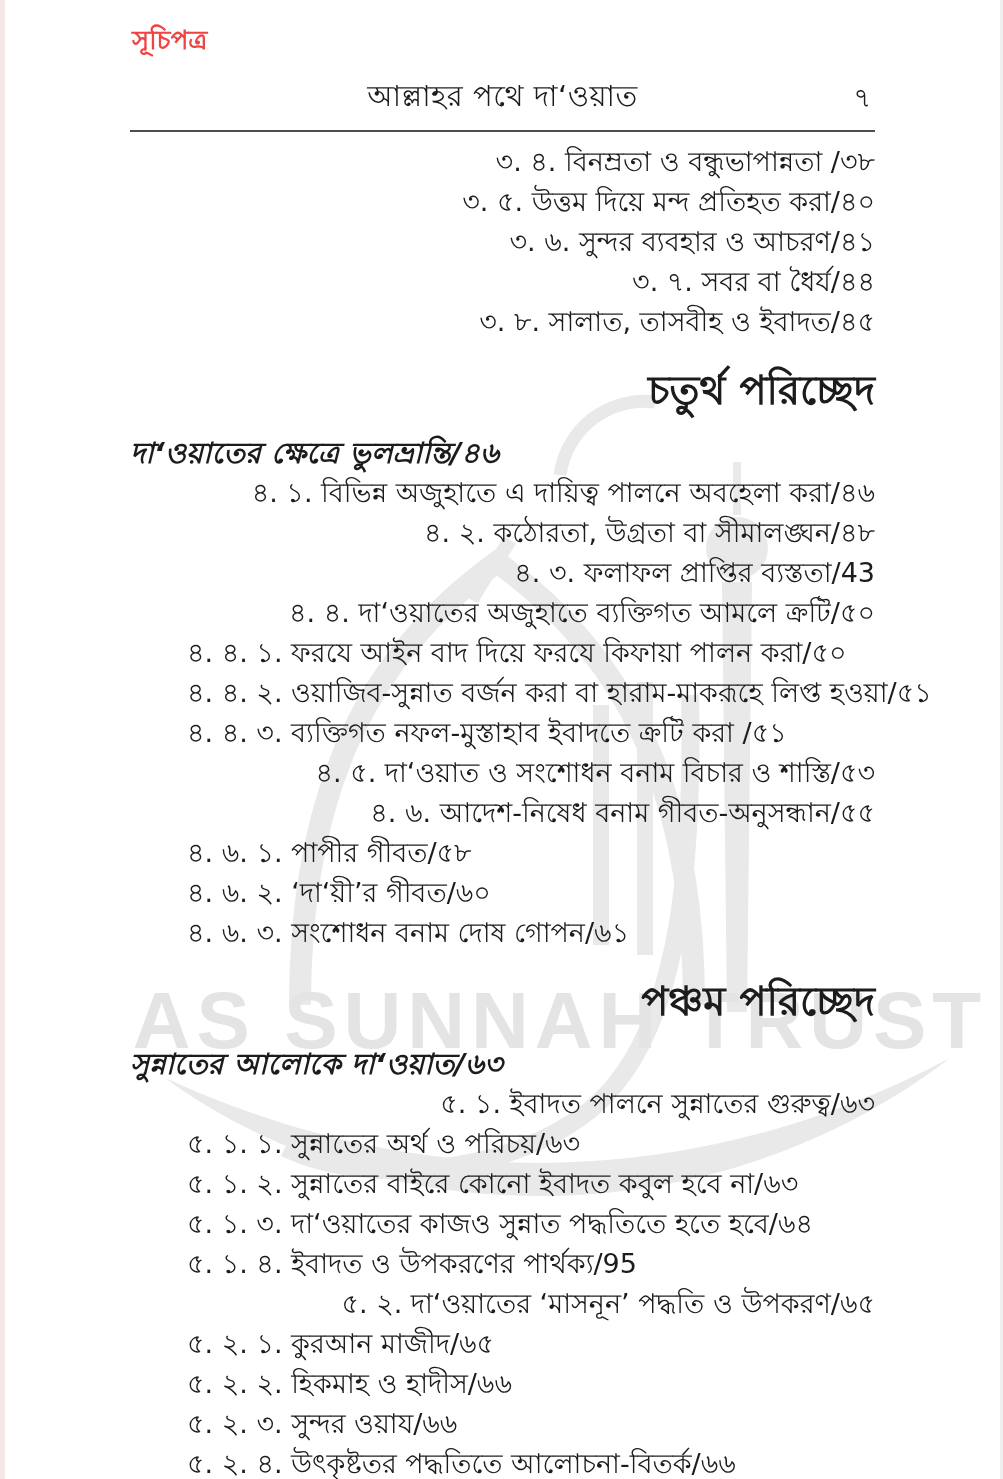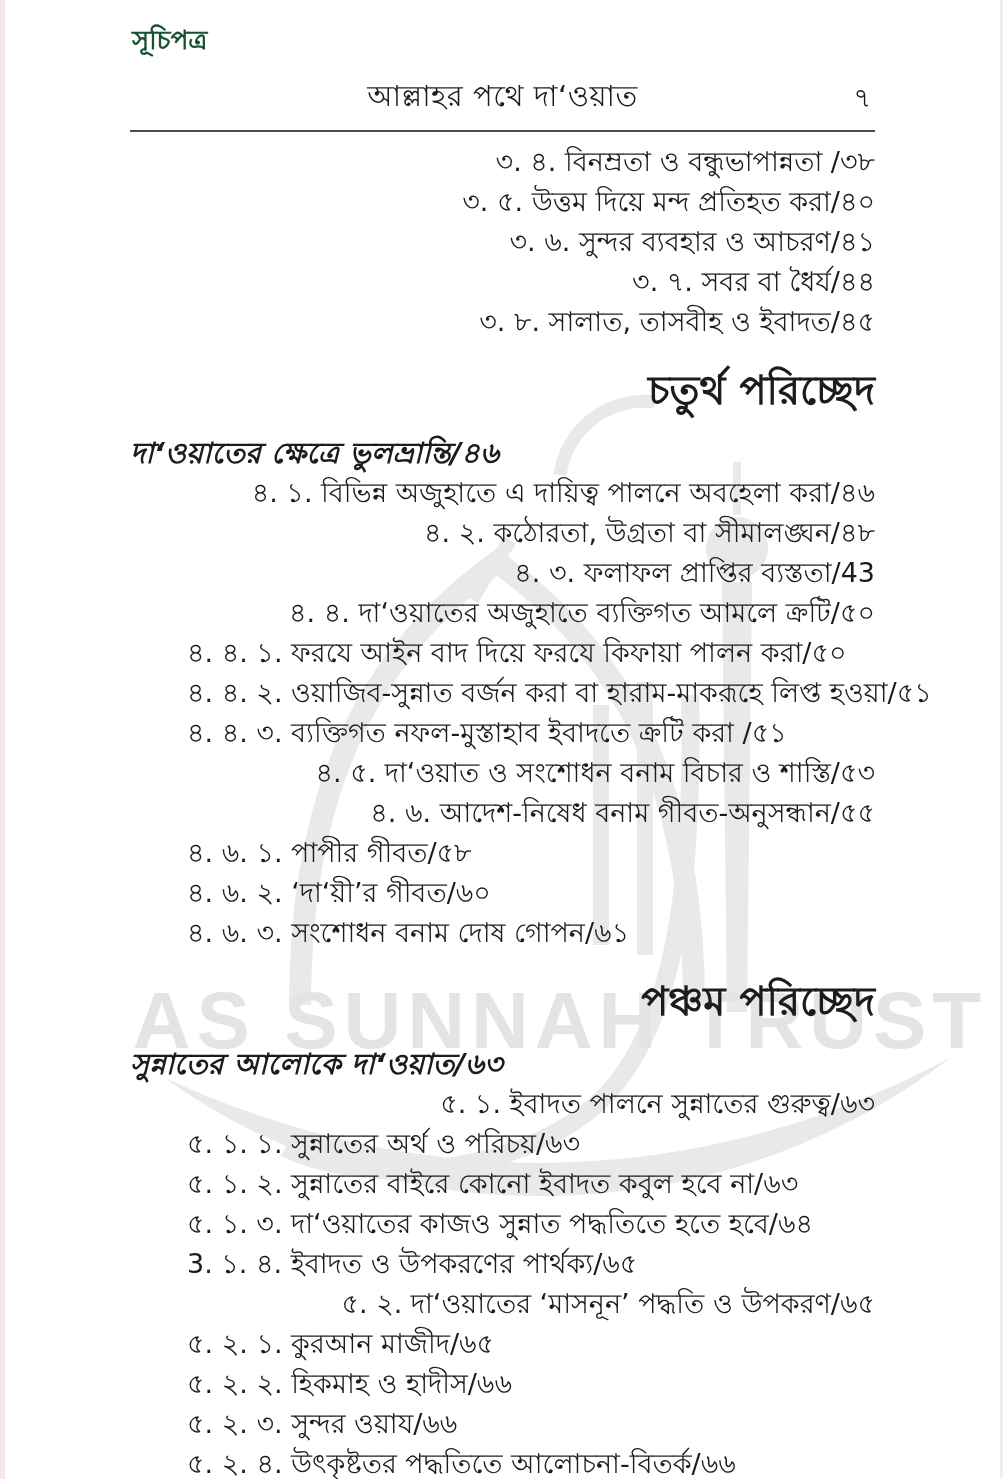--- a/index.html
+++ b/index.html
@@ -14,21 +14,21 @@
   .edge-left{position:absolute;left:0;top:0;width:5px;height:100%;background:#f6e8e7;}
   .edge-right{position:absolute;right:0;top:0;width:3px;height:100%;background:#f1efee;}
 
   .watermark{position:absolute;left:0;top:0;width:1003px;height:1479px;pointer-events:none;}
 
   .content{position:relative;margin-left:130px;width:745px;}
 
   .top-area{position:relative;height:130px;border-bottom:2px solid #4d4d4d;}
   .toc-label{
     position:absolute;left:2px;top:20px;
-    font-size:26px;color:#14532d;font-weight:bold;cursor:pointer;
+    font-size:26px;color:#ef4444;font-weight:bold;cursor:pointer;
   }
   .doc-title{
     position:absolute;bottom:8px;left:0;right:0;
     text-align:center;font-size:29px;letter-spacing:0.5px;
   }
   .page-number{position:absolute;bottom:8px;right:4px;font-size:27px;}
 
   .toc{position:relative;padding-top:10px;}
   .toc-entry{
     font-size:27px;line-height:40px;white-space:nowrap;
@@ -101,21 +101,21 @@
         <div class="toc-entry lv1">৪. ৬. আদেশ-নিষেধ বনাম গীবত-অনুসন্ধান/৫৫</div>
         <div class="toc-entry lv2">৪. ৬. ১. পাপীর গীবত/৫৮</div>
         <div class="toc-entry lv2">৪. ৬. ২. ‘দা‘য়ী’র গীবত/৬০</div>
         <div class="toc-entry lv2">৪. ৬. ৩. সংশোধন বনাম দোষ গোপন/৬১</div>
         <div class="chapter-heading">পঞ্চম পরিচ্ছেদ</div>
         <div class="section-title">সুন্নাতের আলোকে দা‘ওয়াত/৬৩</div>
         <div class="toc-entry lv1">৫. ১. ইবাদত পালনে সুন্নাতের গুরুত্ব/৬৩</div>
         <div class="toc-entry lv2">৫. ১. ১. সুন্নাতের অর্থ ও পরিচয়/৬৩</div>
         <div class="toc-entry lv2">৫. ১. ২. সুন্নাতের বাইরে কোনো ইবাদত কবুল হবে না/৬৩</div>
         <div class="toc-entry lv2">৫. ১. ৩. দা‘ওয়াতের কাজও সুন্নাত পদ্ধতিতে হতে হবে/৬৪</div>
-        <div class="toc-entry lv2">3. ১. ৪. ইবাদত ও উপকরণের পার্থক্য/৬৫</div>
+        <div class="toc-entry lv2">৫. ১. ৪. ইবাদত ও উপকরণের পার্থক্য/95</div>
         <div class="toc-entry lv1">৫. ২. দা‘ওয়াতের ‘মাসনূন’ পদ্ধতি ও উপকরণ/৬৫</div>
         <div class="toc-entry lv2">৫. ২. ১. কুরআন মাজীদ/৬৫</div>
         <div class="toc-entry lv2">৫. ২. ২. হিকমাহ ও হাদীস/৬৬</div>
         <div class="toc-entry lv2">৫. ২. ৩. সুন্দর ওয়ায/৬৬</div>
         <div class="toc-entry lv2">৫. ২. ৪. উৎকৃষ্টতর পদ্ধতিতে আলোচনা-বিতর্ক/৬৬</div>
       </div>
 
   </div>
 </div>
 

